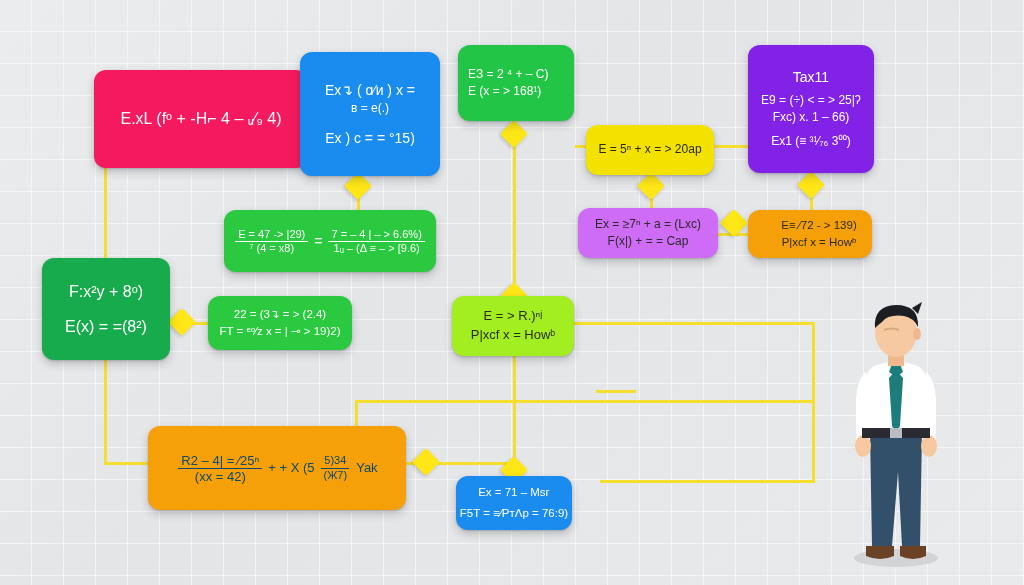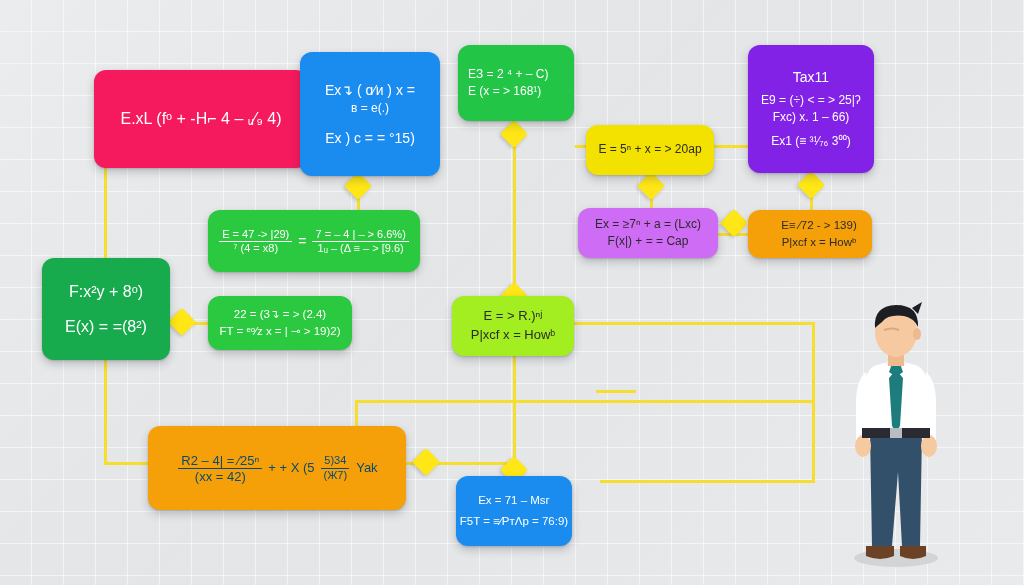--- a/index.html
+++ b/index.html
@@ -135,21 +135,21 @@
   <div class="node" style="left:748px;top:210px;width:124px;height:48px;background:#f5a009;color:#2b2b2b;font-size:11.5px;padding-left:28px;">
     <span class="ln">E≡ ⁄72 - &gt; 139)</span>
     <span class="ln">P|xcf x = Howᵇ</span>
   </div>
 
   <div class="node" style="left:42px;top:258px;width:128px;height:102px;background:#17ab4d;font-size:16px;">
     <span class="ln">F:x²y + 8ᵒ)</span>
     <span class="ln" style="margin-top:12px;">E(x) = =(8²)</span>
   </div>
 
-  <div class="node" style="left:208px;top:210px;width:212px;height:62px;background:#2bc93f;font-size:11px;">
+  <div class="node" style="left:224px;top:210px;width:212px;height:62px;background:#2bc93f;font-size:11px;">
     <div class="row">
       <span class="frac" style="font-size:1em;">
         <span class="num">E = 47 -&gt; |29)</span>
         <span class="den">⁷ (4 = x8)</span>
       </span>
       <span style="font-size:14px;">=</span>
       <span class="frac" style="font-size:1em;">
         <span class="num">7 = – 4 | – &gt; 6.6%)</span>
         <span class="den">1ᵤ – (Δ ≡ – &gt; [9.6)</span>
       </span>
@@ -175,21 +175,21 @@
       </span>
       <span>+ + X (5</span>
       <span class="frac" style="font-size:.85em;">
         <span class="num">5)34</span>
         <span class="den">(Ж7)</span>
       </span>
       <span>Yak</span>
     </div>
   </div>
 
-  <div class="node" style="left:456px;top:476px;width:116px;height:70px;background:#1a8cf0;font-size:11.5px;">
+  <div class="node" style="left:456px;top:476px;width:116px;height:54px;background:#1a8cf0;font-size:11.5px;">
     <span class="ln">Ex = 71 – Mѕг</span>
     <span class="ln" style="margin-top:4px;">F5T = ≡⁄PтΛp = 76:9)</span>
   </div>
 
   <div id="person">
     <svg width="140" height="272" viewBox="0 0 140 272">
       <ellipse cx="70" cy="258" rx="42" ry="9" fill="#d3d4d6"></ellipse>
 
       <path d="M44 132 L96 132 L94 246 L76 246 L72 172 L66 246 L46 246 Z" fill="#33506b"></path>
 

